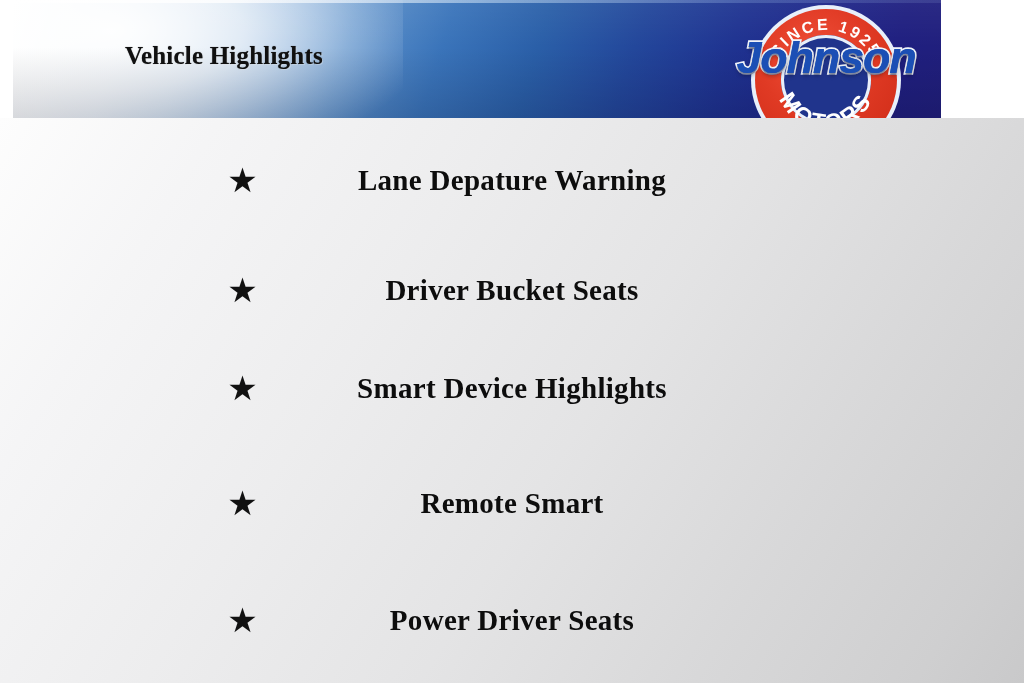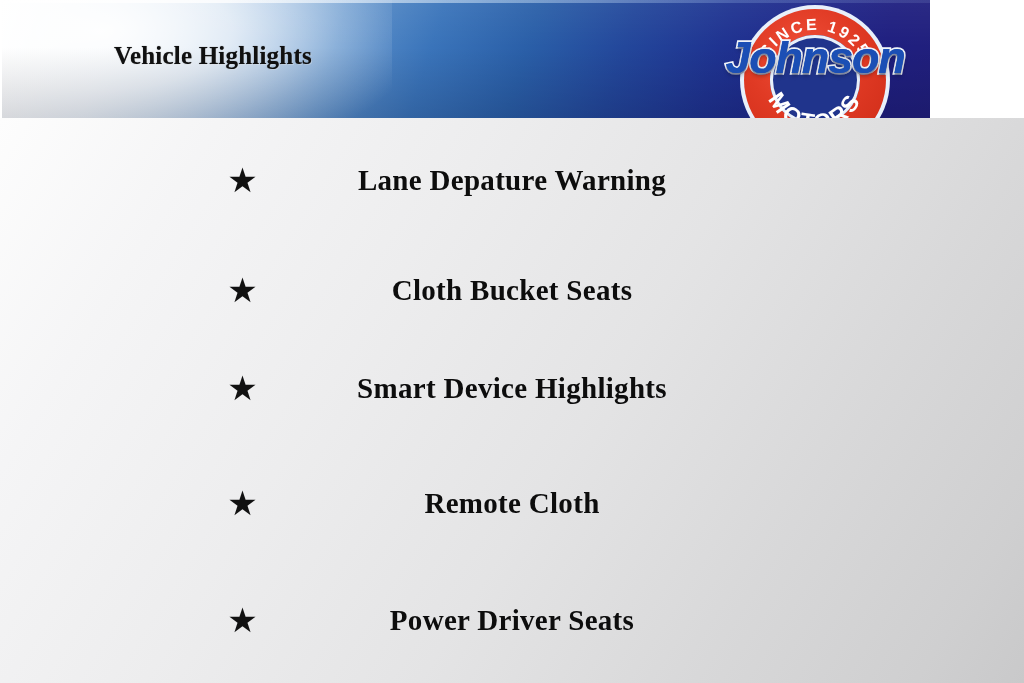--- a/index.html
+++ b/index.html
@@ -30,21 +30,21 @@
         #ededee 36%,
         #e4e4e5 56%,
         #d8d8d9 76%,
         #cfcfd0 92%,
         #c9c9ca 100%);
   }
 
   
   .header {
     position: absolute;
-    left: 2px;
+    left: 13px;
     top: 0;
     width: 928px;
     height: 118px;
     overflow: hidden;
   }
   .header-grad {
     position: absolute;
     inset: 0;
     background:
       linear-gradient(107deg,
@@ -291,31 +291,31 @@
 
   <div class="features">
 
     <div class="feature-row" style="top:34px;">
       <div class="feature-star">★</div>
       <div class="feature-label">Lane Depature Warning</div>
     </div>
 
     <div class="feature-row" style="top:144px;">
       <div class="feature-star">★</div>
-      <div class="feature-label">Cloth Bucket Seats</div>
+      <div class="feature-label">Driver Bucket Seats</div>
     </div>
 
     <div class="feature-row" style="top:242px;">
       <div class="feature-star">★</div>
       <div class="feature-label">Smart Device Highlights</div>
     </div>
 
     <div class="feature-row" style="top:357px;">
       <div class="feature-star">★</div>
-      <div class="feature-label">Remote Cloth</div>
+      <div class="feature-label">Remote Smart</div>
     </div>
 
     <div class="feature-row" style="top:474px;">
       <div class="feature-star">★</div>
       <div class="feature-label">Power Driver Seats</div>
     </div>
 
   </div>
 </div>
 

